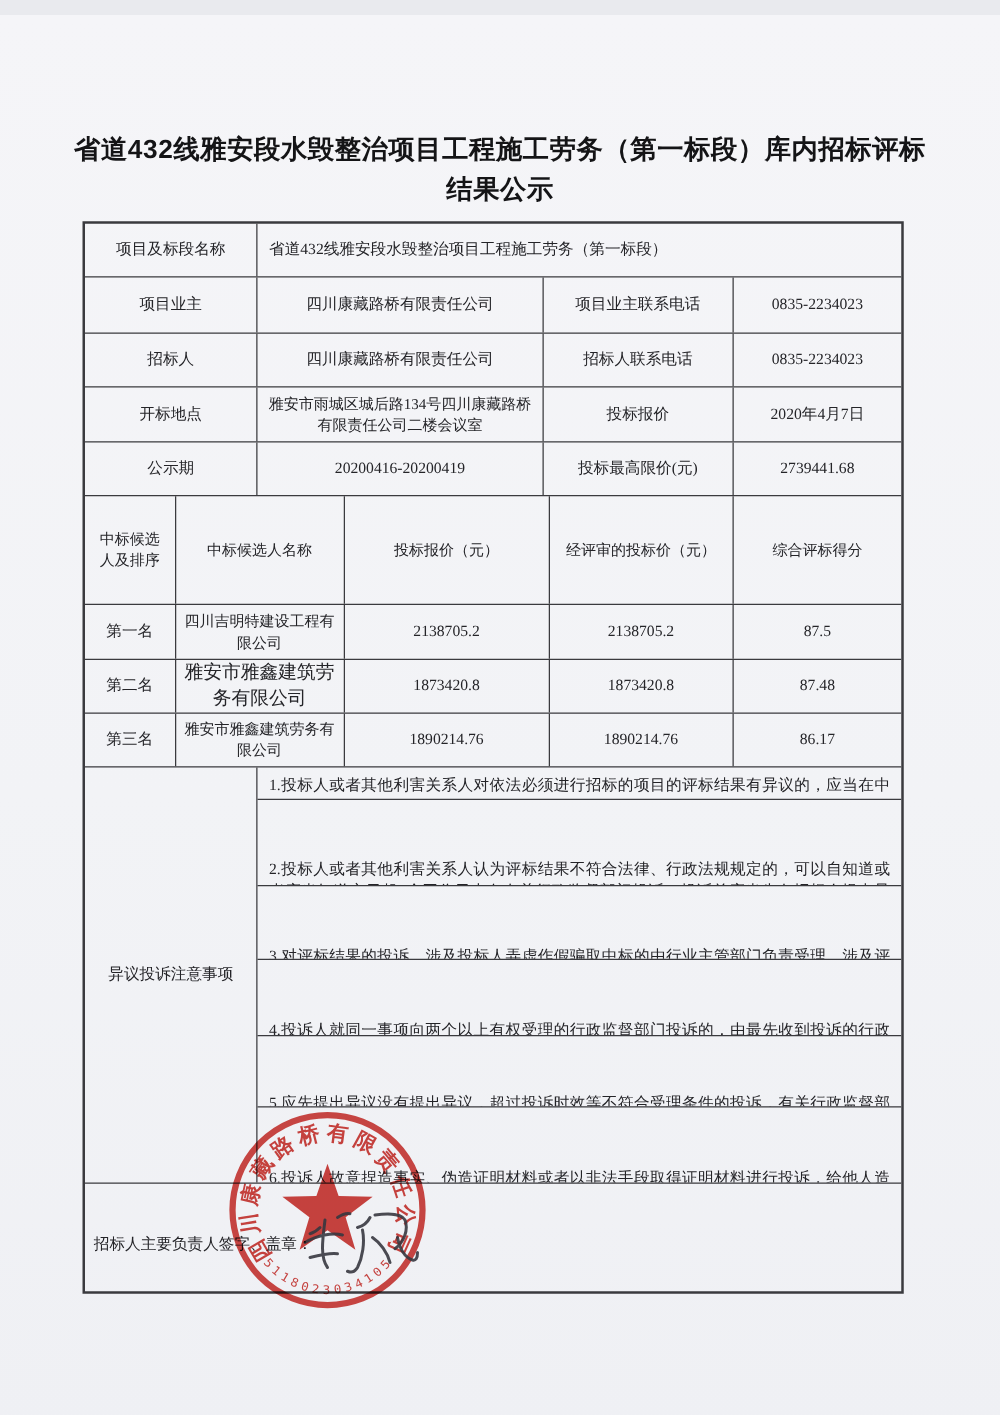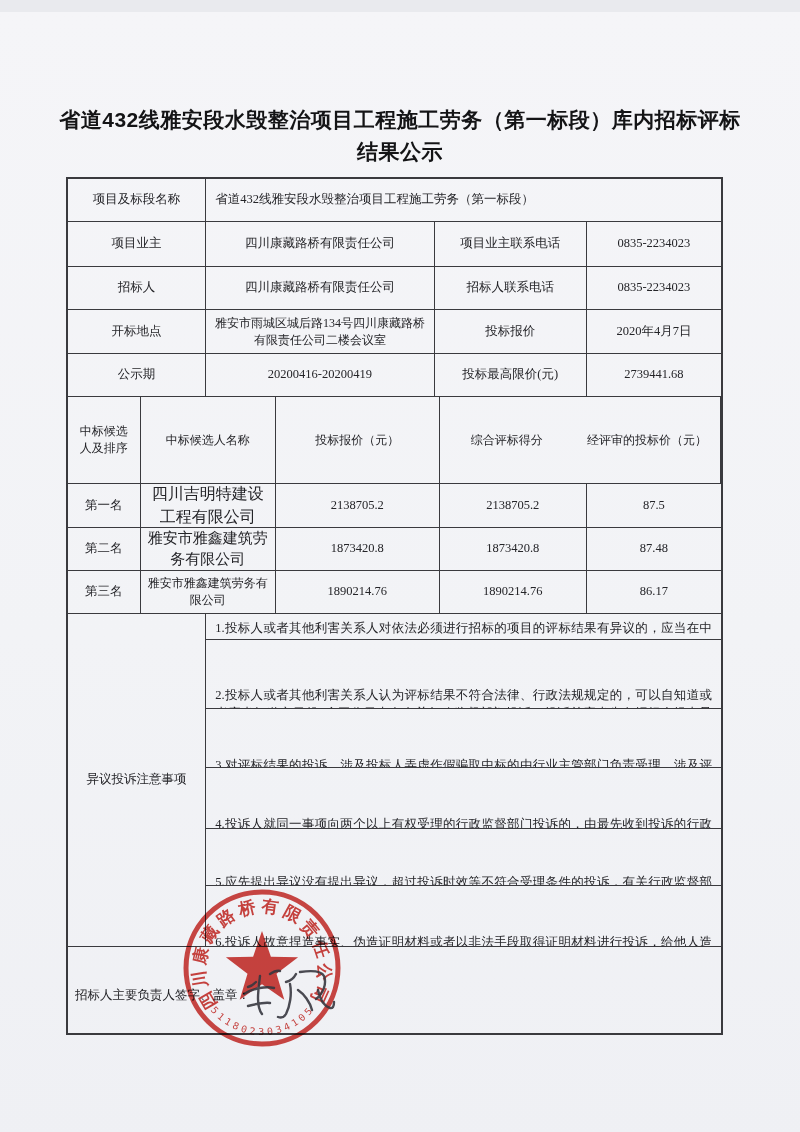--- a/index.html
+++ b/index.html
@@ -99,27 +99,27 @@
       <div class="cell w139">公示期</div>
       <div class="cell w230">20200416-20200419</div>
       <div class="cell w153">投标最高限价(元)</div>
       <div class="cell w135 lc">2739441.68</div>
     </div>
 
     <div class="row hdr" style="height:87px">
       <div class="cell w73">中标候选人及排序</div>
       <div class="cell w136">中标候选人名称</div>
       <div class="cell w165">投标报价（元）</div>
+      <div class="cell w148">经评审的投标价（元）</div>
       <div class="cell w135 lc">综合评标得分</div>
-      <div class="cell w148">经评审的投标价（元）</div>
     </div>
 
     <div class="row" style="height:44px">
       <div class="cell w73">第一名</div>
-      <div class="cell w136" style="font-size:16px">四川吉明特建设工程有限公司</div>
+      <div class="cell w136" style="font-size:12px">四川吉明特建设工程有限公司</div>
       <div class="cell w165">2138705.2</div>
       <div class="cell w148">2138705.2</div>
       <div class="cell w135 lc">87.5</div>
     </div>
 
     <div class="row" style="height:43px">
       <div class="cell w73">第二名</div>
       <div class="cell w136" style="font-size:15px">雅安市雅鑫建筑劳务有限公司</div>
       <div class="cell w165">1873420.8</div>
       <div class="cell w148">1873420.8</div>

